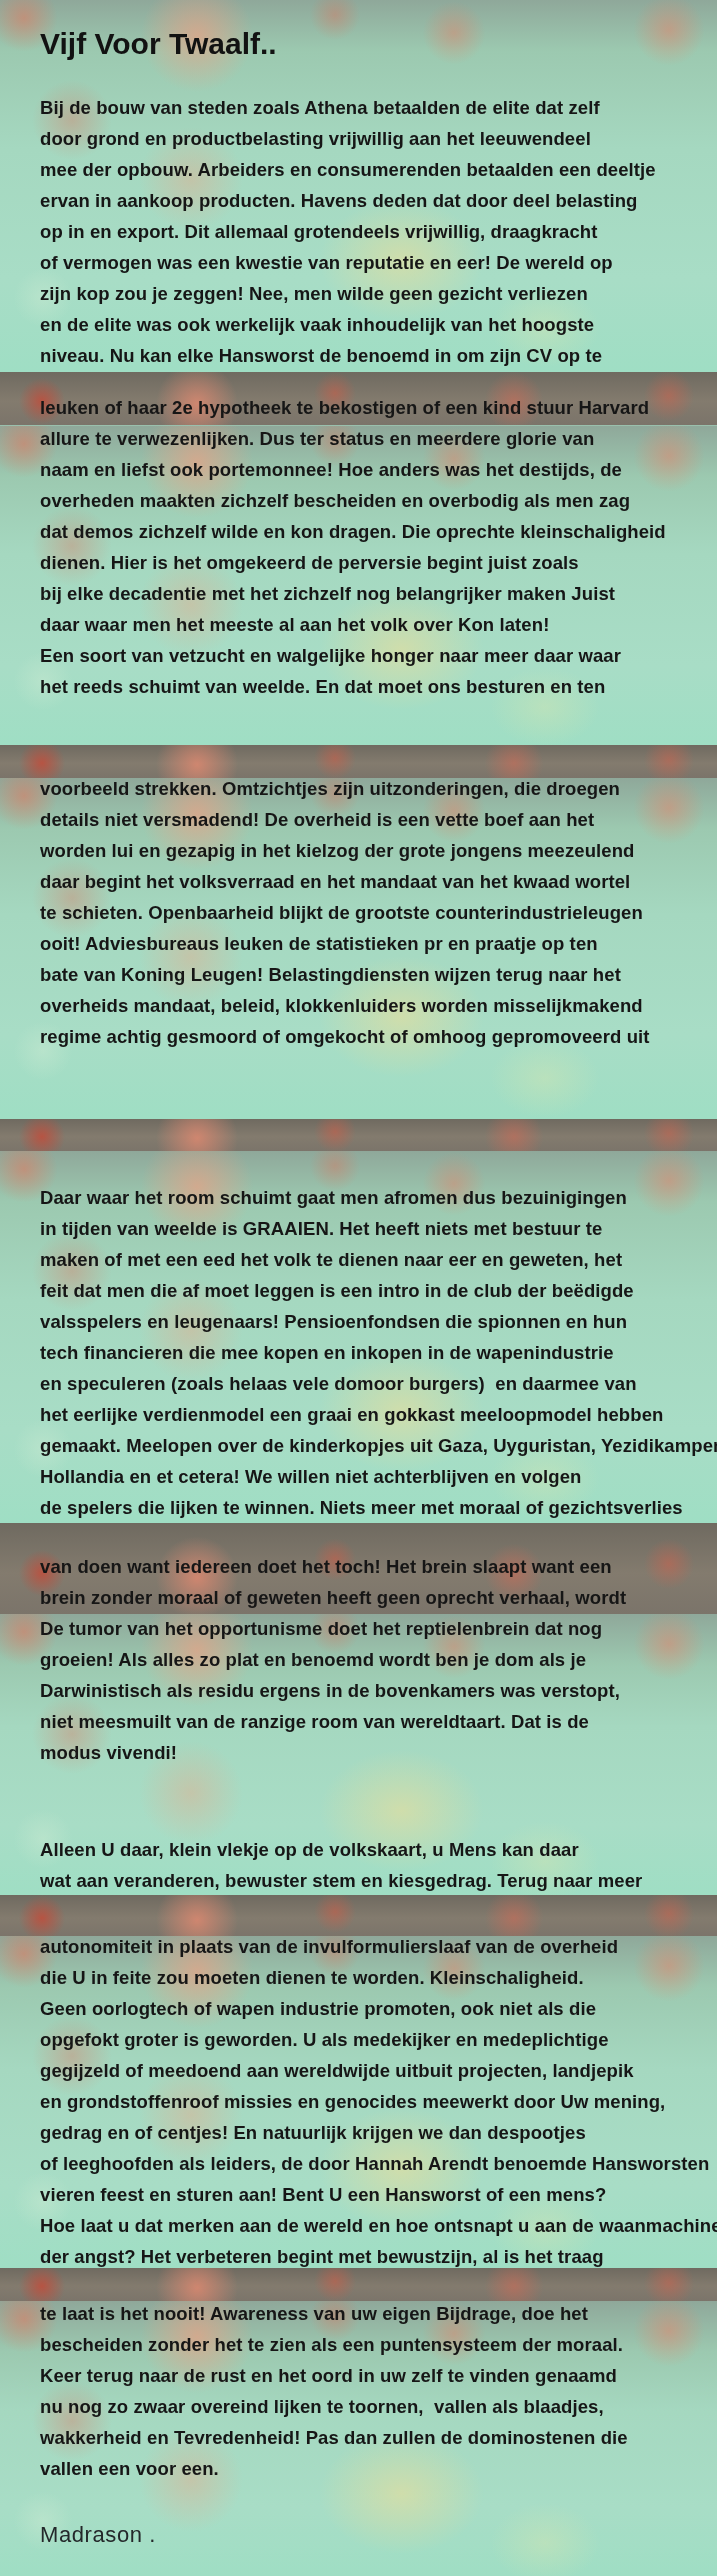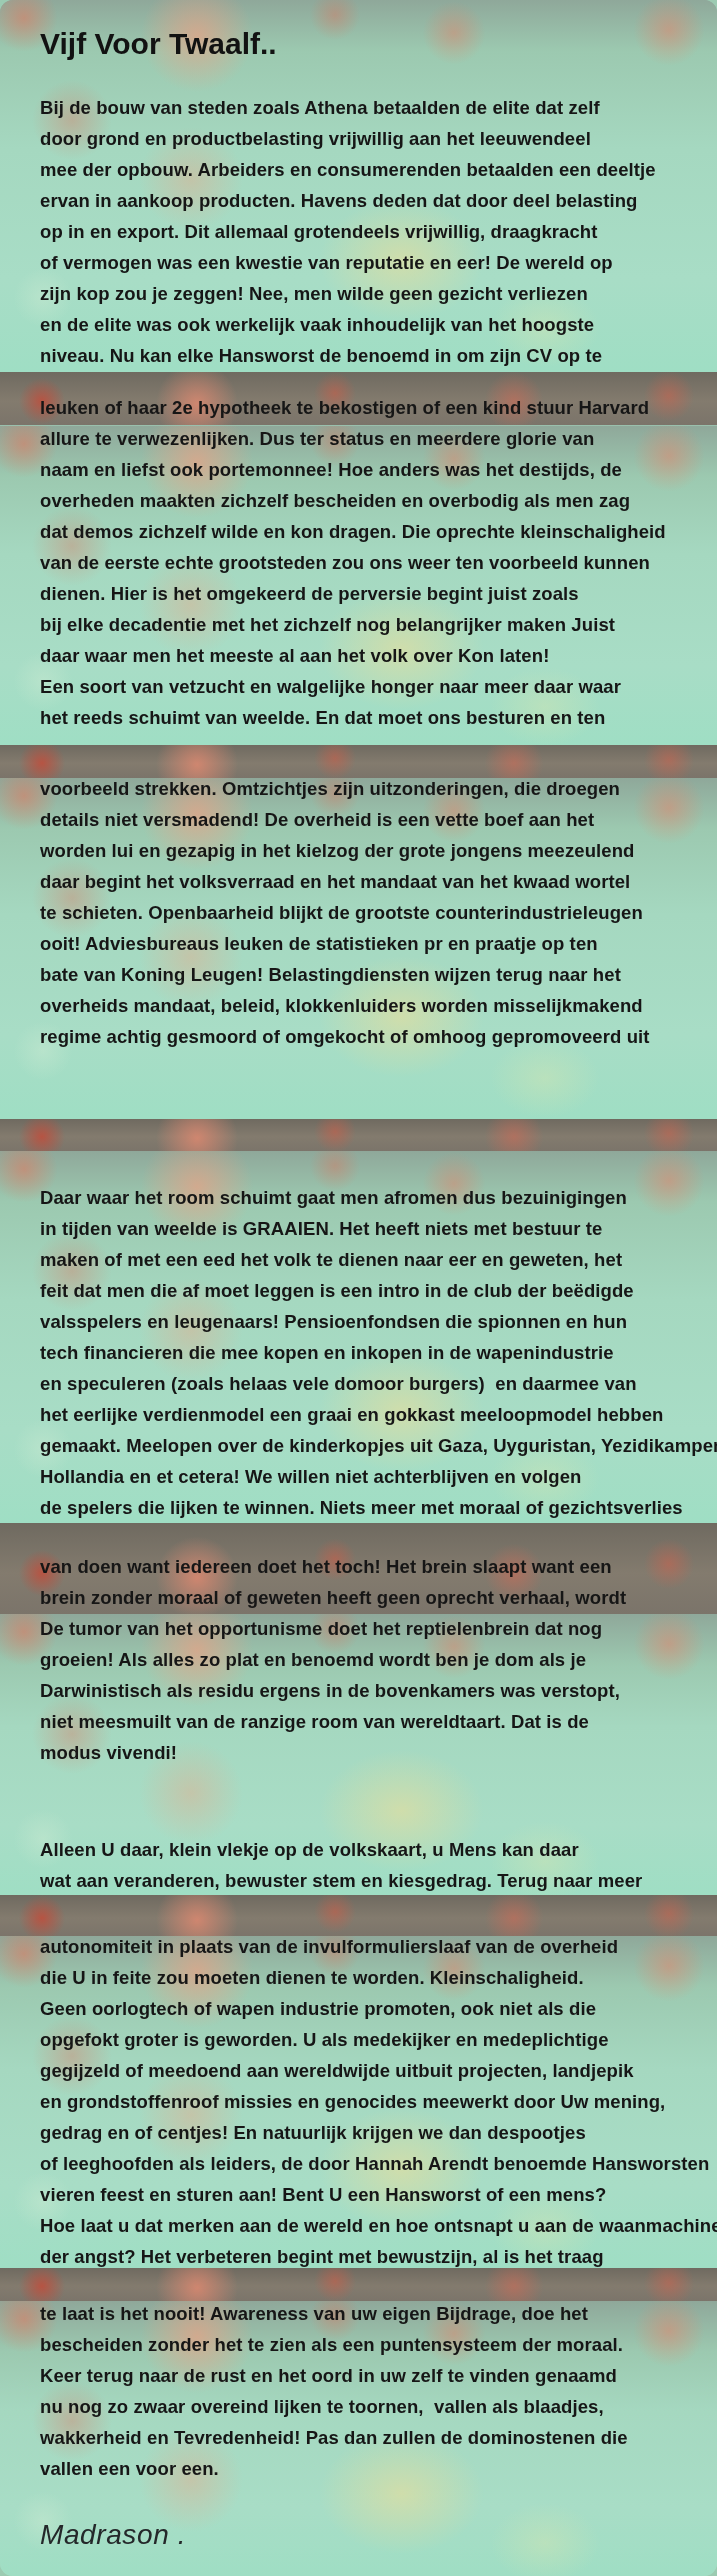--- a/index.html
+++ b/index.html
@@ -1,21 +1,20 @@
 <!DOCTYPE html>
 <html style="font-size:9.6px"><head>
 <meta charset="utf-8">
 <title>Vijf Voor Twaalf..</title>
 <style>
   html,body{margin:0;padding:0;}
   body{font-family:"Liberation Sans","DejaVu Sans",sans-serif;background:#9ccbb2;}
   #canvas{
     position:relative;width:717px;height:2576px;overflow:hidden;
     background:linear-gradient(180deg,#8fa89a,#a3d4bd 30%,#a8dcc4 70%,#a8d8bd);
-    border-radius:13px;
   }
   
   .band{
     position:absolute;left:0;width:717px;
     background:
       radial-gradient(circle 48px  at 24px 18px,  rgba(226,118,92,.55), transparent 70%),
       radial-gradient(circle 78px at 197px 36px, rgba(240,158,128,.65), transparent 72%),
       radial-gradient(circle 36px  at 335px 15px, rgba(222,112,88,.40), transparent 70%),
       radial-gradient(circle 45px  at 454px 33px, rgba(228,126,100,.45), transparent 70%),
       radial-gradient(circle 51px  at 669px 30px,rgba(230,130,104,.50), transparent 70%),
@@ -41,21 +40,21 @@
     position:absolute;left:40px;top:26px;z-index:5;
     font-size:30px;line-height:36px;font-weight:bold;color:#121212;white-space:pre;
   }
   .para{position:absolute;left:40px;z-index:5;}
   .line{
     font-size:18.5px;line-height:31px;font-weight:bold;color:#161616;
     white-space:pre;letter-spacing:0.1px;
   }
   .signature{
     position:absolute;left:40px;top:2519px;z-index:5;
-    font-size:28px;line-height:31px;font-style:italic;font-weight:400;
+    font-size:22px;line-height:31px;font-weight:400;
     color:#24282a;white-space:pre;letter-spacing:0.6px;
   }
 </style>
 </head>
 <body>
 
 <div id="canvas">
 
   <div class="band" style="top:0;height:372px"></div>
   <div class="gap" style="top:372px;height:53px"></div>
@@ -84,21 +83,20 @@
     <div class="line">en de elite was ook werkelijk vaak inhoudelijk van het hoogste</div>
     <div class="line">niveau. Nu kan elke Hansworst de benoemd in om zijn CV op te</div>
   </div>
 
   <div class="para" style="top:392px">
     <div class="line">leuken of haar 2e hypotheek te bekostigen of een kind stuur Harvard</div>
     <div class="line">allure te verwezenlijken. Dus ter status en meerdere glorie van</div>
     <div class="line">naam en liefst ook portemonnee! Hoe anders was het destijds, de</div>
     <div class="line">overheden maakten zichzelf bescheiden en overbodig als men zag</div>
     <div class="line">dat demos zichzelf wilde en kon dragen. Die oprechte kleinschaligheid</div>
-    <div class="line">van de eerste echte grootsteden zou ons weer ten voorbeeld kunnen</div>
     <div class="line">dienen. Hier is het omgekeerd de perversie begint juist zoals</div>
     <div class="line">bij elke decadentie met het zichzelf nog belangrijker maken Juist</div>
     <div class="line">daar waar men het meeste al aan het volk over Kon laten!</div>
     <div class="line">Een soort van vetzucht en walgelijke honger naar meer daar waar</div>
     <div class="line">het reeds schuimt van weelde. En dat moet ons besturen en ten</div>
   </div>
 
   <div class="para" style="top:773px">
     <div class="line">voorbeeld strekken. Omtzichtjes zijn uitzonderingen, die droegen</div>
     <div class="line">details niet versmadend! De overheid is een vette boef aan het</div>

